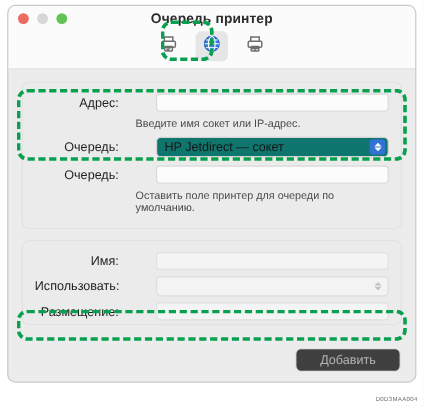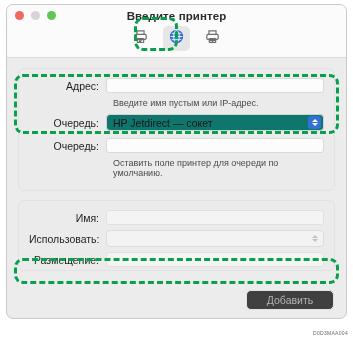--- a/index.html
+++ b/index.html
@@ -97,20 +97,21 @@
     border-radius: 6px;
     box-sizing: border-box;
   }
   #panel-top    { height: 123px; padding: 9px 10px 0 10px; }
   #panel-bottom { height: 71px; margin-top: 9px; padding: 9px 10px 0 10px; }
 
   .row {
     display: flex;
     align-items: center;
     margin-bottom: 5px;
+    gap: 24px;
   }
   .row-label {
     width: 77px;
     flex: 0 0 77px;
     text-align: right;
     padding-right: 7px;
     box-sizing: border-box;
     font-size: 10.5px;
     color: #1f1f1f;
   }
@@ -227,21 +228,21 @@
 <div id="window">
 
   <div class="titlebar">
 
     <div class="traffic">
       <div class="dot red"></div>
       <div class="dot yellow"></div>
       <div class="dot green"></div>
     </div>
 
-    <div class="win-title">Введите принтер</div>
+    <div class="win-title">Очередь принтер</div>
 
     <div class="toolbar">
 
       <div class="tool-btn">
         <span>
           <svg width="17" height="17" viewBox="0 0 24 24" fill="none" stroke="#6e6e6e" stroke-width="1.7">
             <path d="M7 9V4h10v5"></path>
             <rect x="4" y="9" width="16" height="7" rx="1.5"></rect>
             <rect x="7.5" y="15" width="9" height="5.5" rx="0.8"></rect>
             <line x1="9.5" y1="17" x2="14.5" y2="17"></line>
@@ -277,21 +278,21 @@
   </div>
 
   <div class="content">
 
     <div class="panel" id="panel-top">
 
       <div class="row">
         <div class="row-label">Адрес:</div>
         <div class="field" title=""></div>
       </div>
-      <div class="hint">Введите имя пустым или IP-адрес.</div>
+      <div class="hint">Введите имя сокет или IP-адрес.</div>
 
       <div class="row">
         <div class="row-label">Очередь:</div>
         <div class="popup">
           <span>HP Jetdirect — сокет</span>
           <span class="stepper">
             <span class="up"></span>
               <span class="down"></span>
           </span>
         </div>

